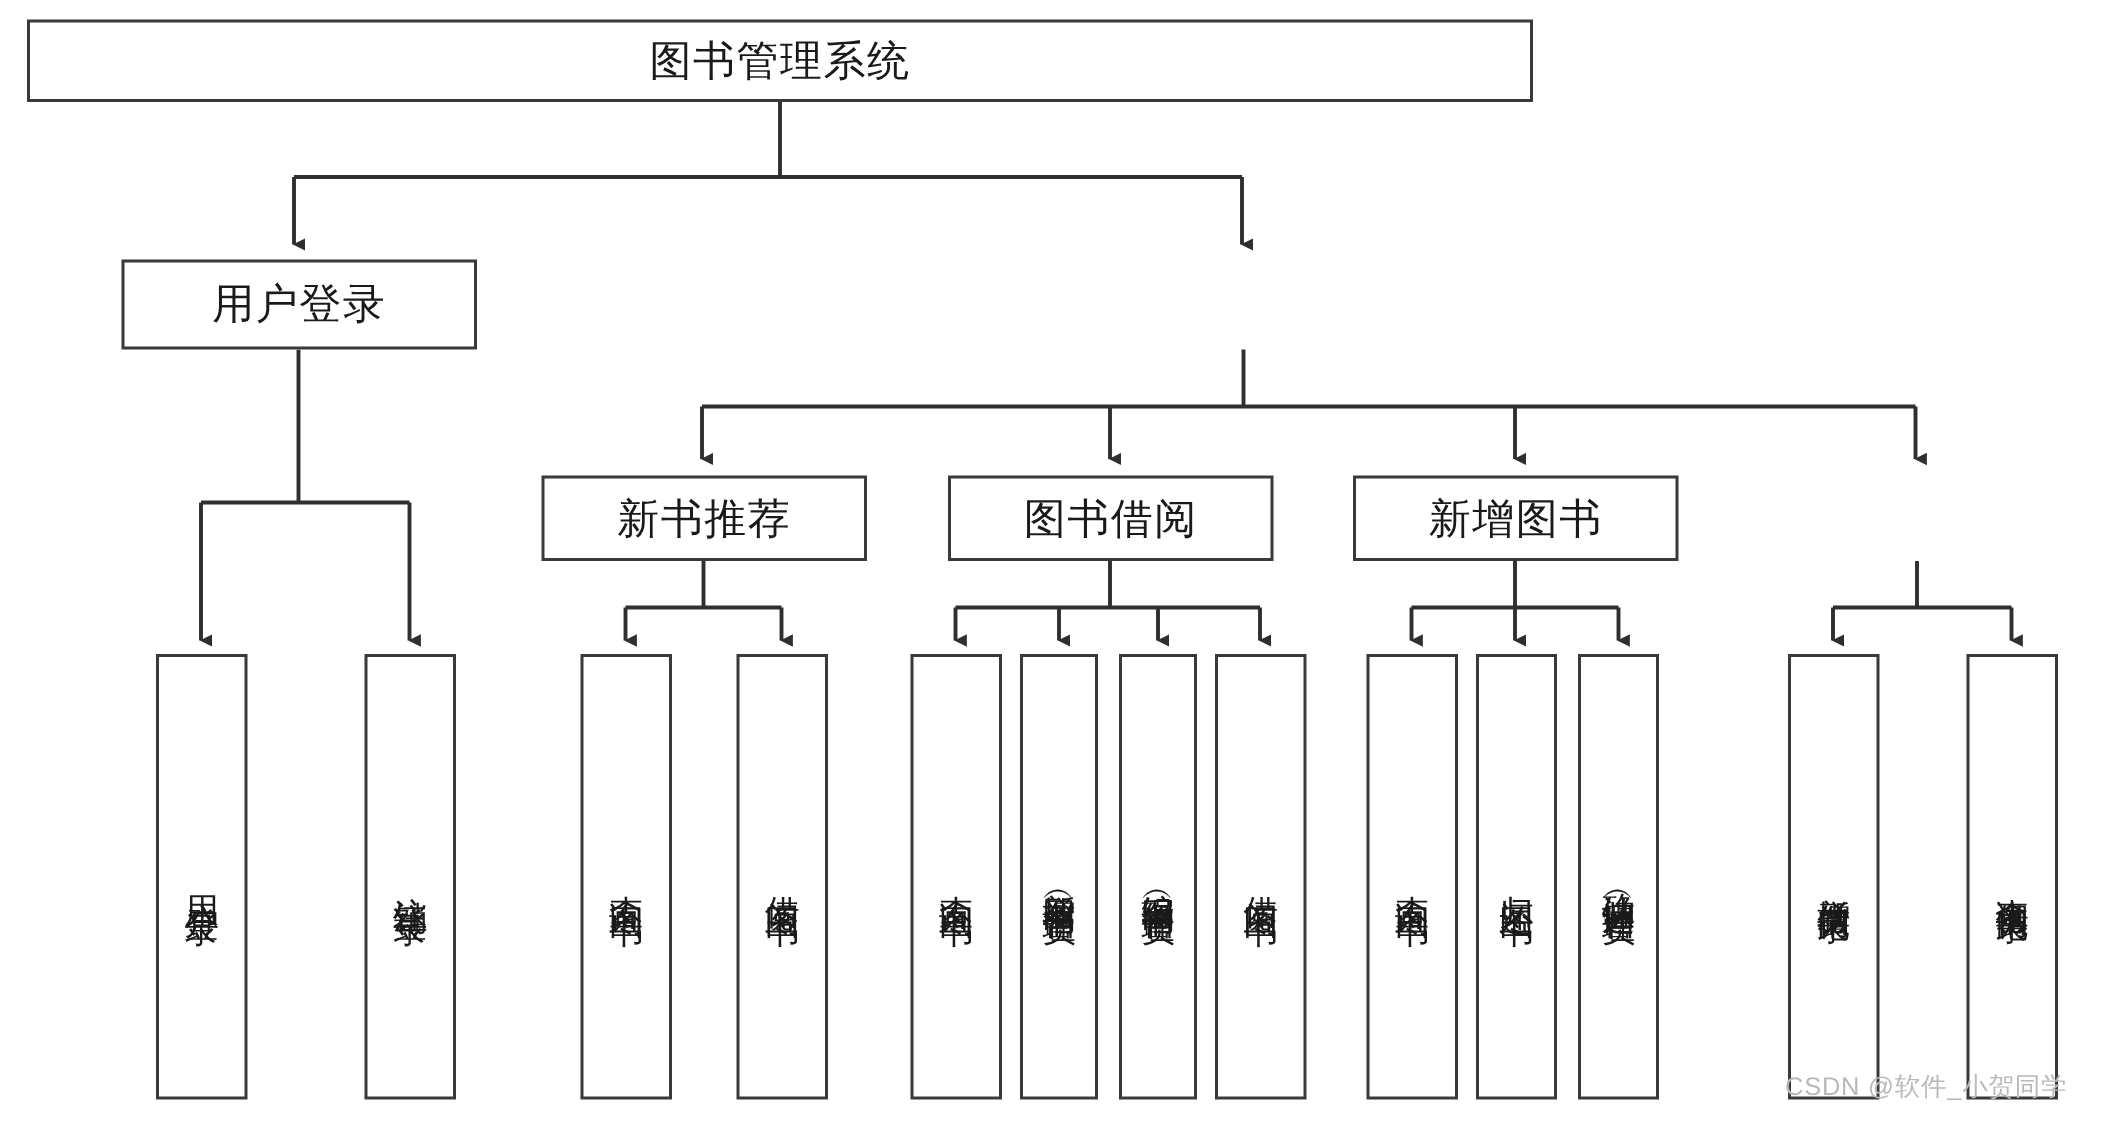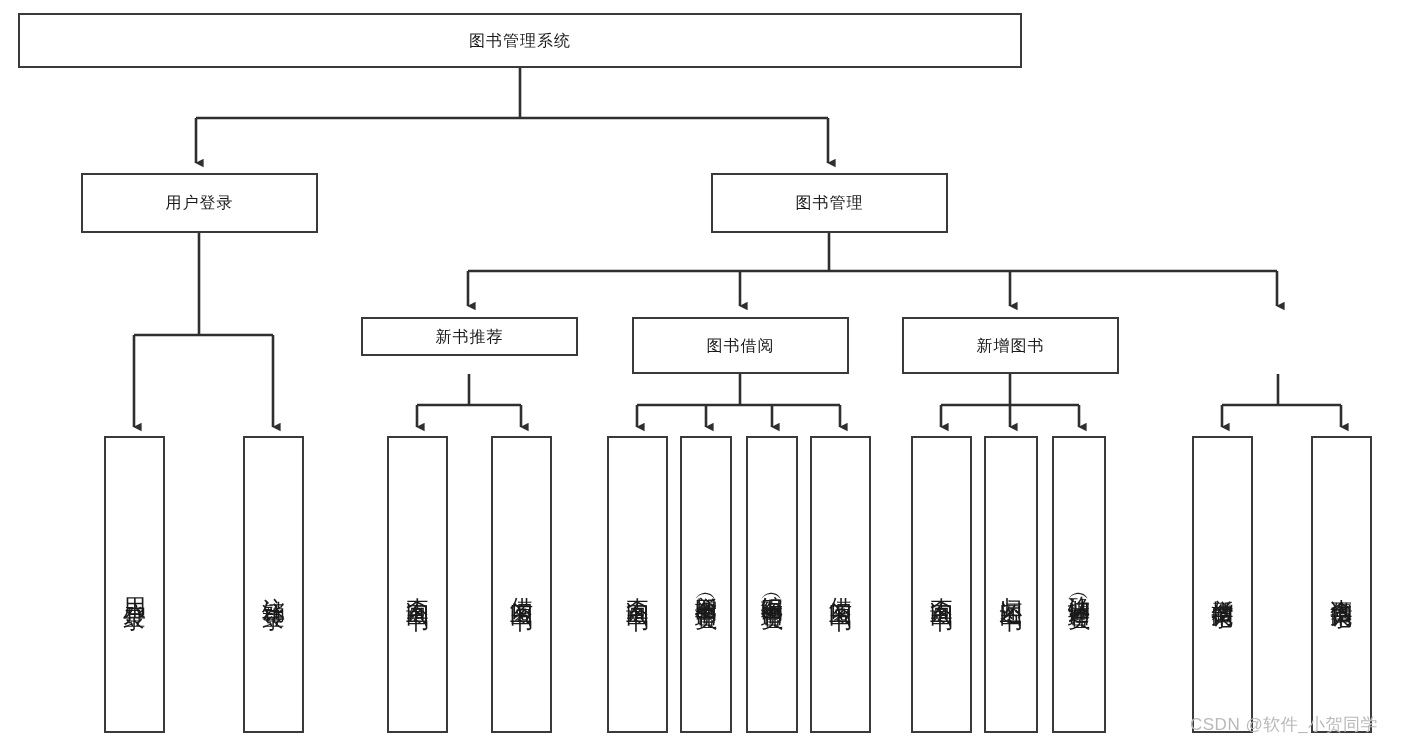--- a/index.html
+++ b/index.html
@@ -26,21 +26,21 @@
   .node {
     position: absolute;
     border: 2.5px solid #3a3a3a;
     background: #ffffff;
     display: flex;
     align-items: center;
     justify-content: center;
     color: #1a1a1a;
   }
   .node-h {
-    font-size: 16px;
+    font-size: 28px;
     letter-spacing: 1px;
     line-height: 1;
     white-space: nowrap;
   }
   .node-v {
     writing-mode: vertical-rl;
     text-orientation: upright;
     font-size: 23px;
     letter-spacing: 4px;
     line-height: 1;
@@ -110,23 +110,22 @@
       <path d="M1278,374 L1278,405"></path>
       <path d="M1222,405 L1341,405"></path>
       <path d="M1222,405 L1222,427" marker-end="url(#arrow)"></path>
       <path d="M1341,405 L1341,427" marker-end="url(#arrow)"></path>
     </g>
   </svg>
 
   <div class="node node-h" style="left:18px; top:13px; width:1004px; height:55px;">图书管理系统</div>
 
   <div class="node node-h" style="left:81px; top:173px; width:237px; height:60px;">用户登录</div>
-  <div class="node node-h" style="left:711px; top:173px; width:237px; height:60px;">图书管理</div>
 
-  <div class="node node-h" style="left:361px; top:317px; width:217px; height:39px;">新书推荐</div>
+  <div class="node node-h" style="left:361px; top:317px; width:217px; height:57px;">新书推荐</div>
   <div class="node node-h" style="left:632px; top:317px; width:217px; height:57px;">图书借阅</div>
   <div class="node node-h" style="left:902px; top:317px; width:217px; height:57px;">新增图书</div>
 
   <div class="node node-v" style="left:104px; top:436px; width:61px; height:297px;">用户登录</div>
   <div class="node node-v" style="left:243px; top:436px; width:61px; height:297px;">注销登录</div>
 
   <div class="node node-v" style="left:387px; top:436px; width:61px; height:297px;">查询图书</div>
   <div class="node node-v" style="left:491px; top:436px; width:61px; height:297px;">借阅图书</div>
 
   <div class="node node-v" style="left:607px; top:436px; width:61px; height:297px;">查询图书</div>

